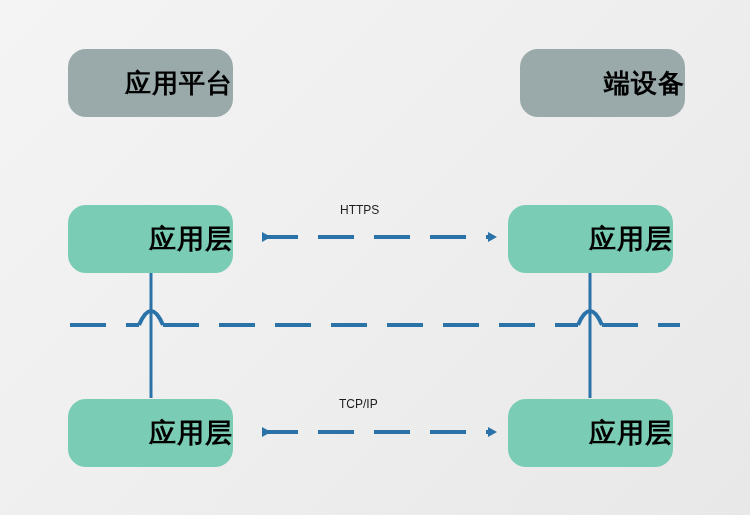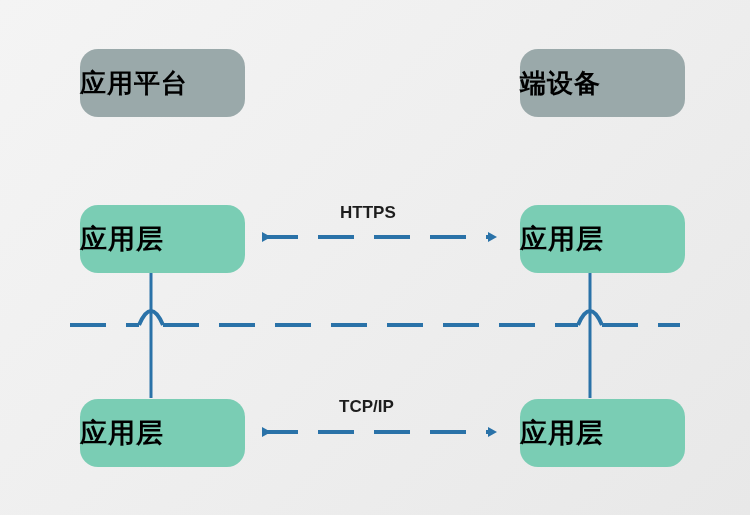--- a/index.html
+++ b/index.html
@@ -16,42 +16,41 @@
   #canvas {
     position: relative;
     width: 750px;
     height: 515px;
     background: linear-gradient(135deg, #f4f4f4 0%, #efefef 45%, #e8e8e8 100%);
   }
   .node {
     position: absolute;
     display: flex;
     align-items: center;
-    justify-content: flex-start;
+    justify-content: flex-end;
     box-sizing: border-box;
     border-radius: 18px;
     color: #000000;
     font-weight: bold;
     letter-spacing: 1px;
     user-select: none;
-    margin-left: 12px;
   }
   .node-header {
     background: #9aa9aa;
     font-size: 26px;
   }
   .node-layer {
     background: #7acdb4;
     font-size: 27px;
   }
   .edge-label {
     position: absolute;
-    font-size: 17px;
+    font-size: 12px;
     color: #1d1d1d;
-    font-weight: bold;
+    font-weight: normal;
     white-space: nowrap;
     user-select: none;
   }
   svg.wires {
     position: absolute;
     left: 0;
     top: 0;
     width: 750px;
     height: 515px;
     overflow: visible;
@@ -95,21 +94,21 @@
       <path d="M 578 325 q 6 -14 12 -14 q 6 0 12 14" stroke="#2a72a8" stroke-width="4" fill="none"></path>
 
       <path d="M 602 325 L 680 325" stroke="#2a72a8" stroke-width="4" fill="none" stroke-dasharray="36 20"></path>
     </g>
   </svg>
 
   <div class="node node-header" style="left:68px; top:49px; width:165px; height:68px;">
     <span>应用平台</span>
   </div>
 
-  <div class="node node-header" style="left:508px; top:49px; width:165px; height:68px;">
+  <div class="node node-header" style="left:520px; top:49px; width:165px; height:68px;">
     <span>端设备</span>
   </div>
 
   <div class="node node-layer" style="left:68px; top:205px; width:165px; height:68px;">
     <span>应用层</span>
   </div>
 
   <div class="node node-layer" style="left:508px; top:205px; width:165px; height:68px;">
     <span>应用层</span>
   </div>

